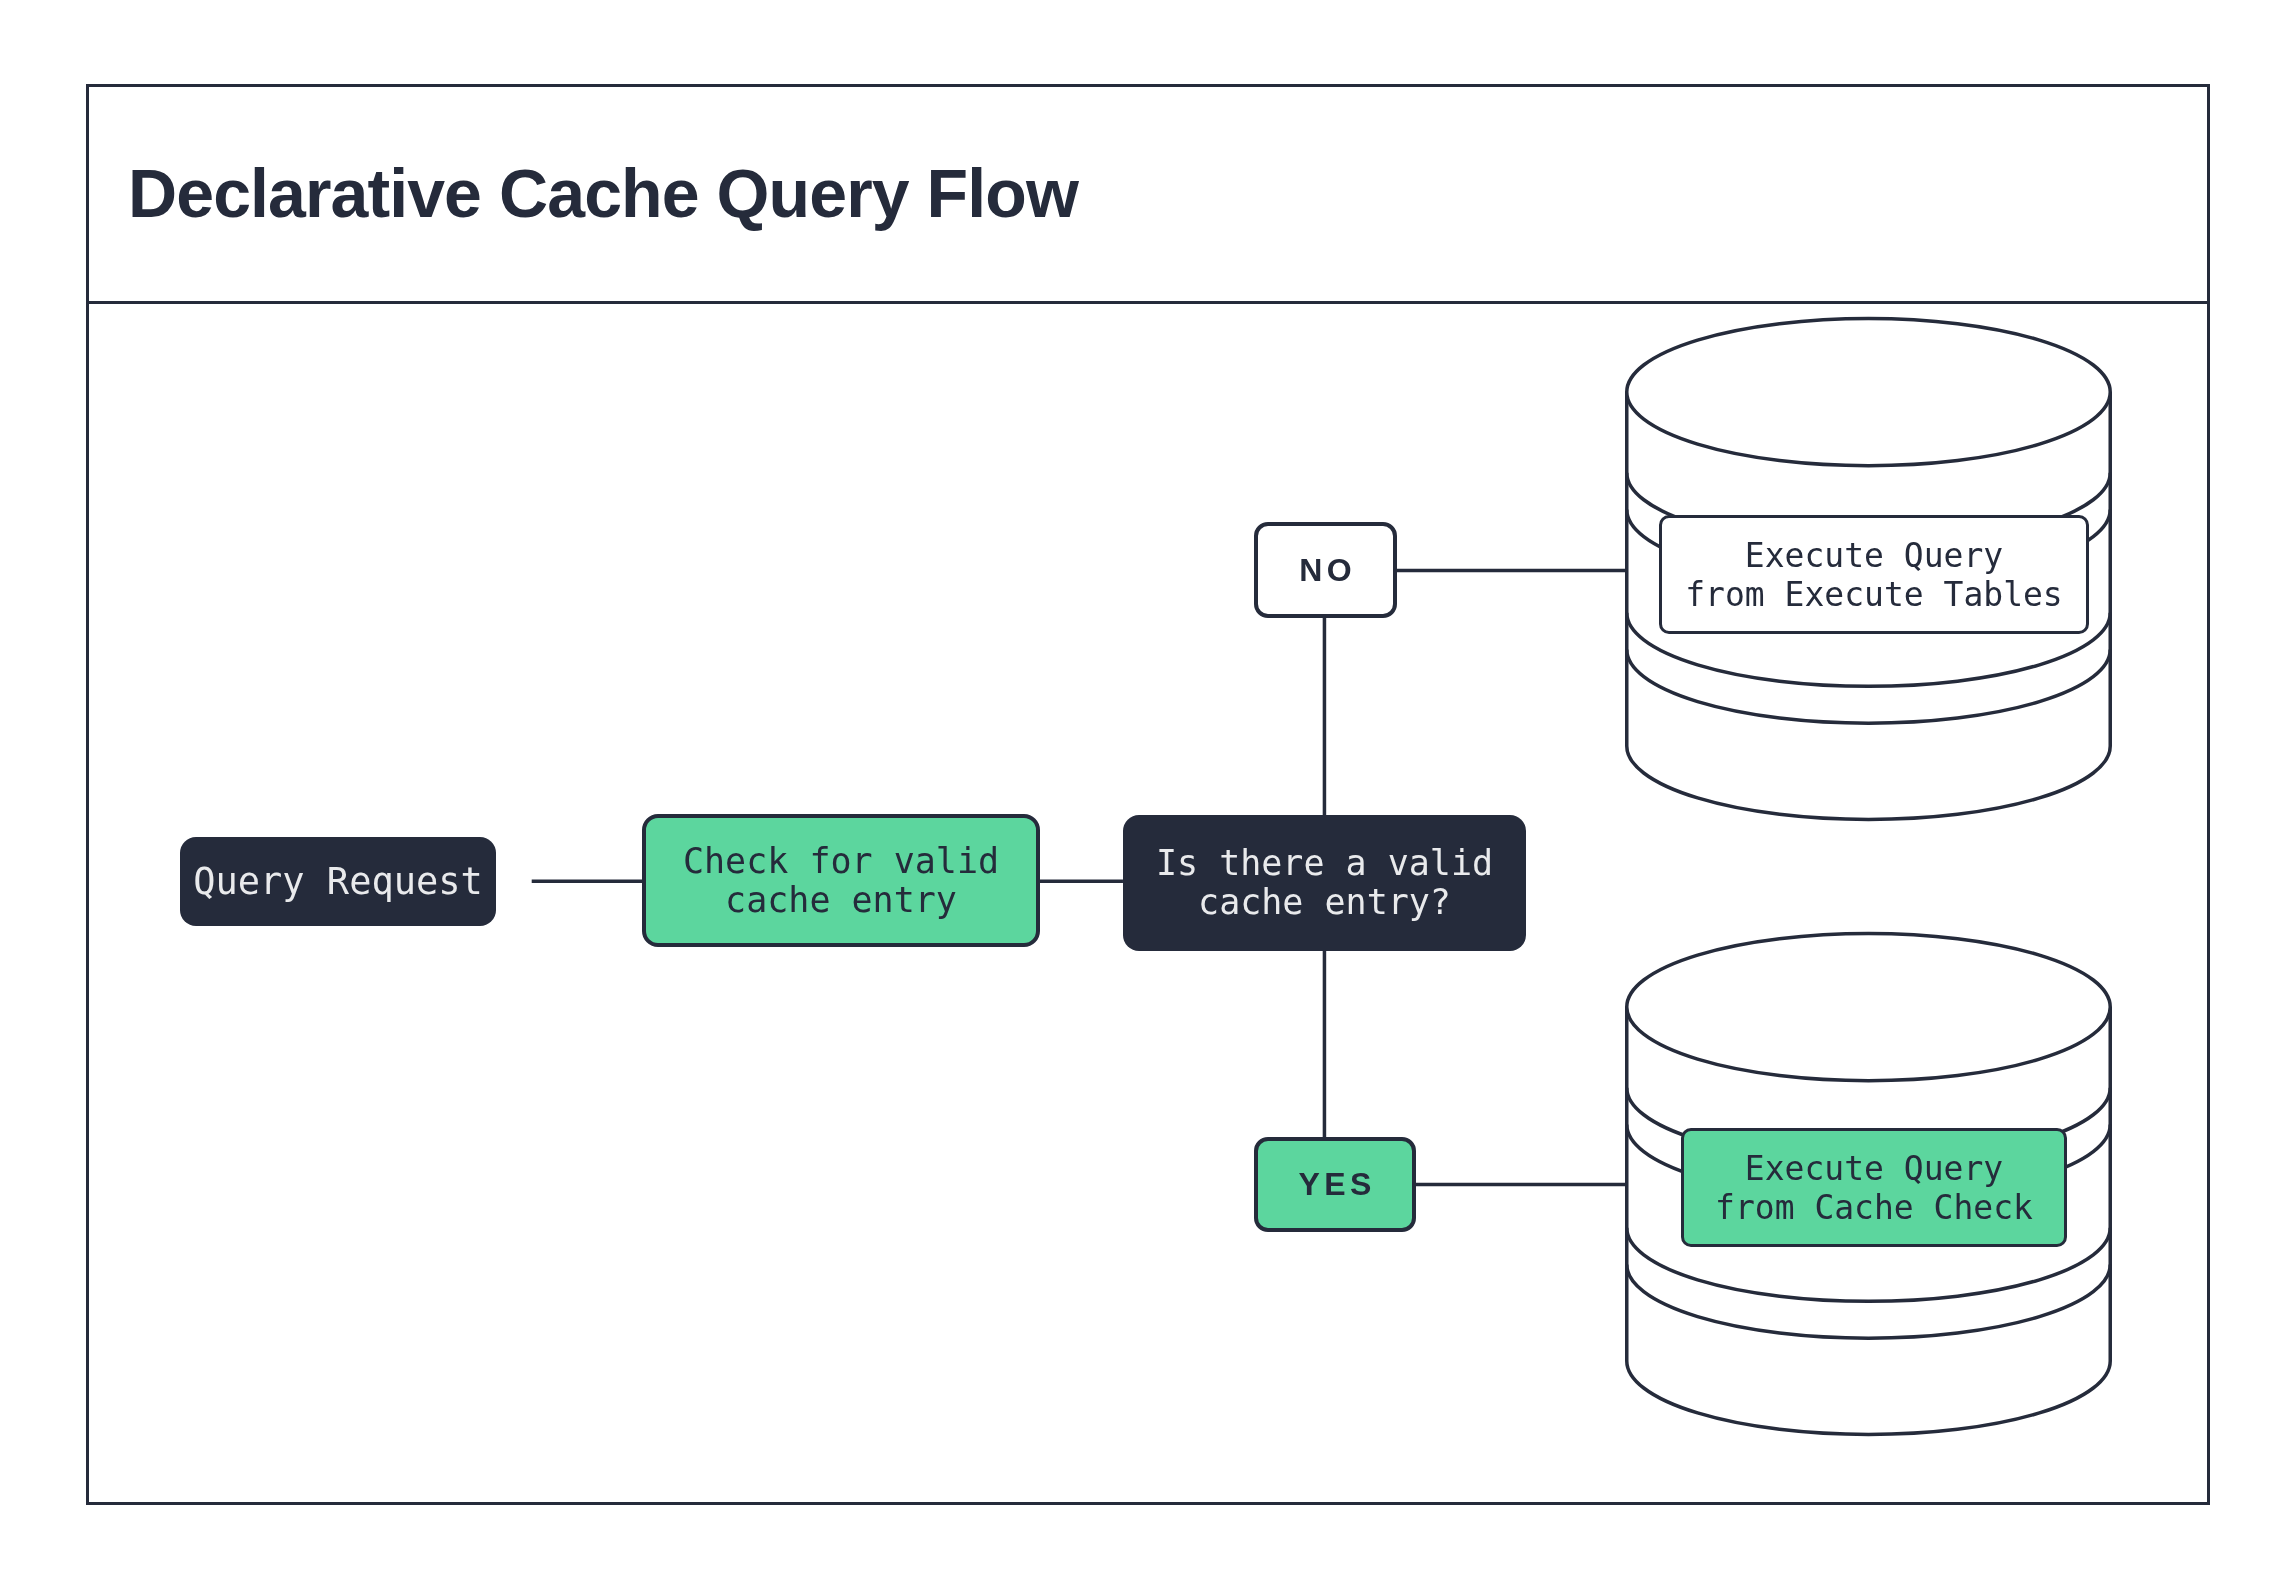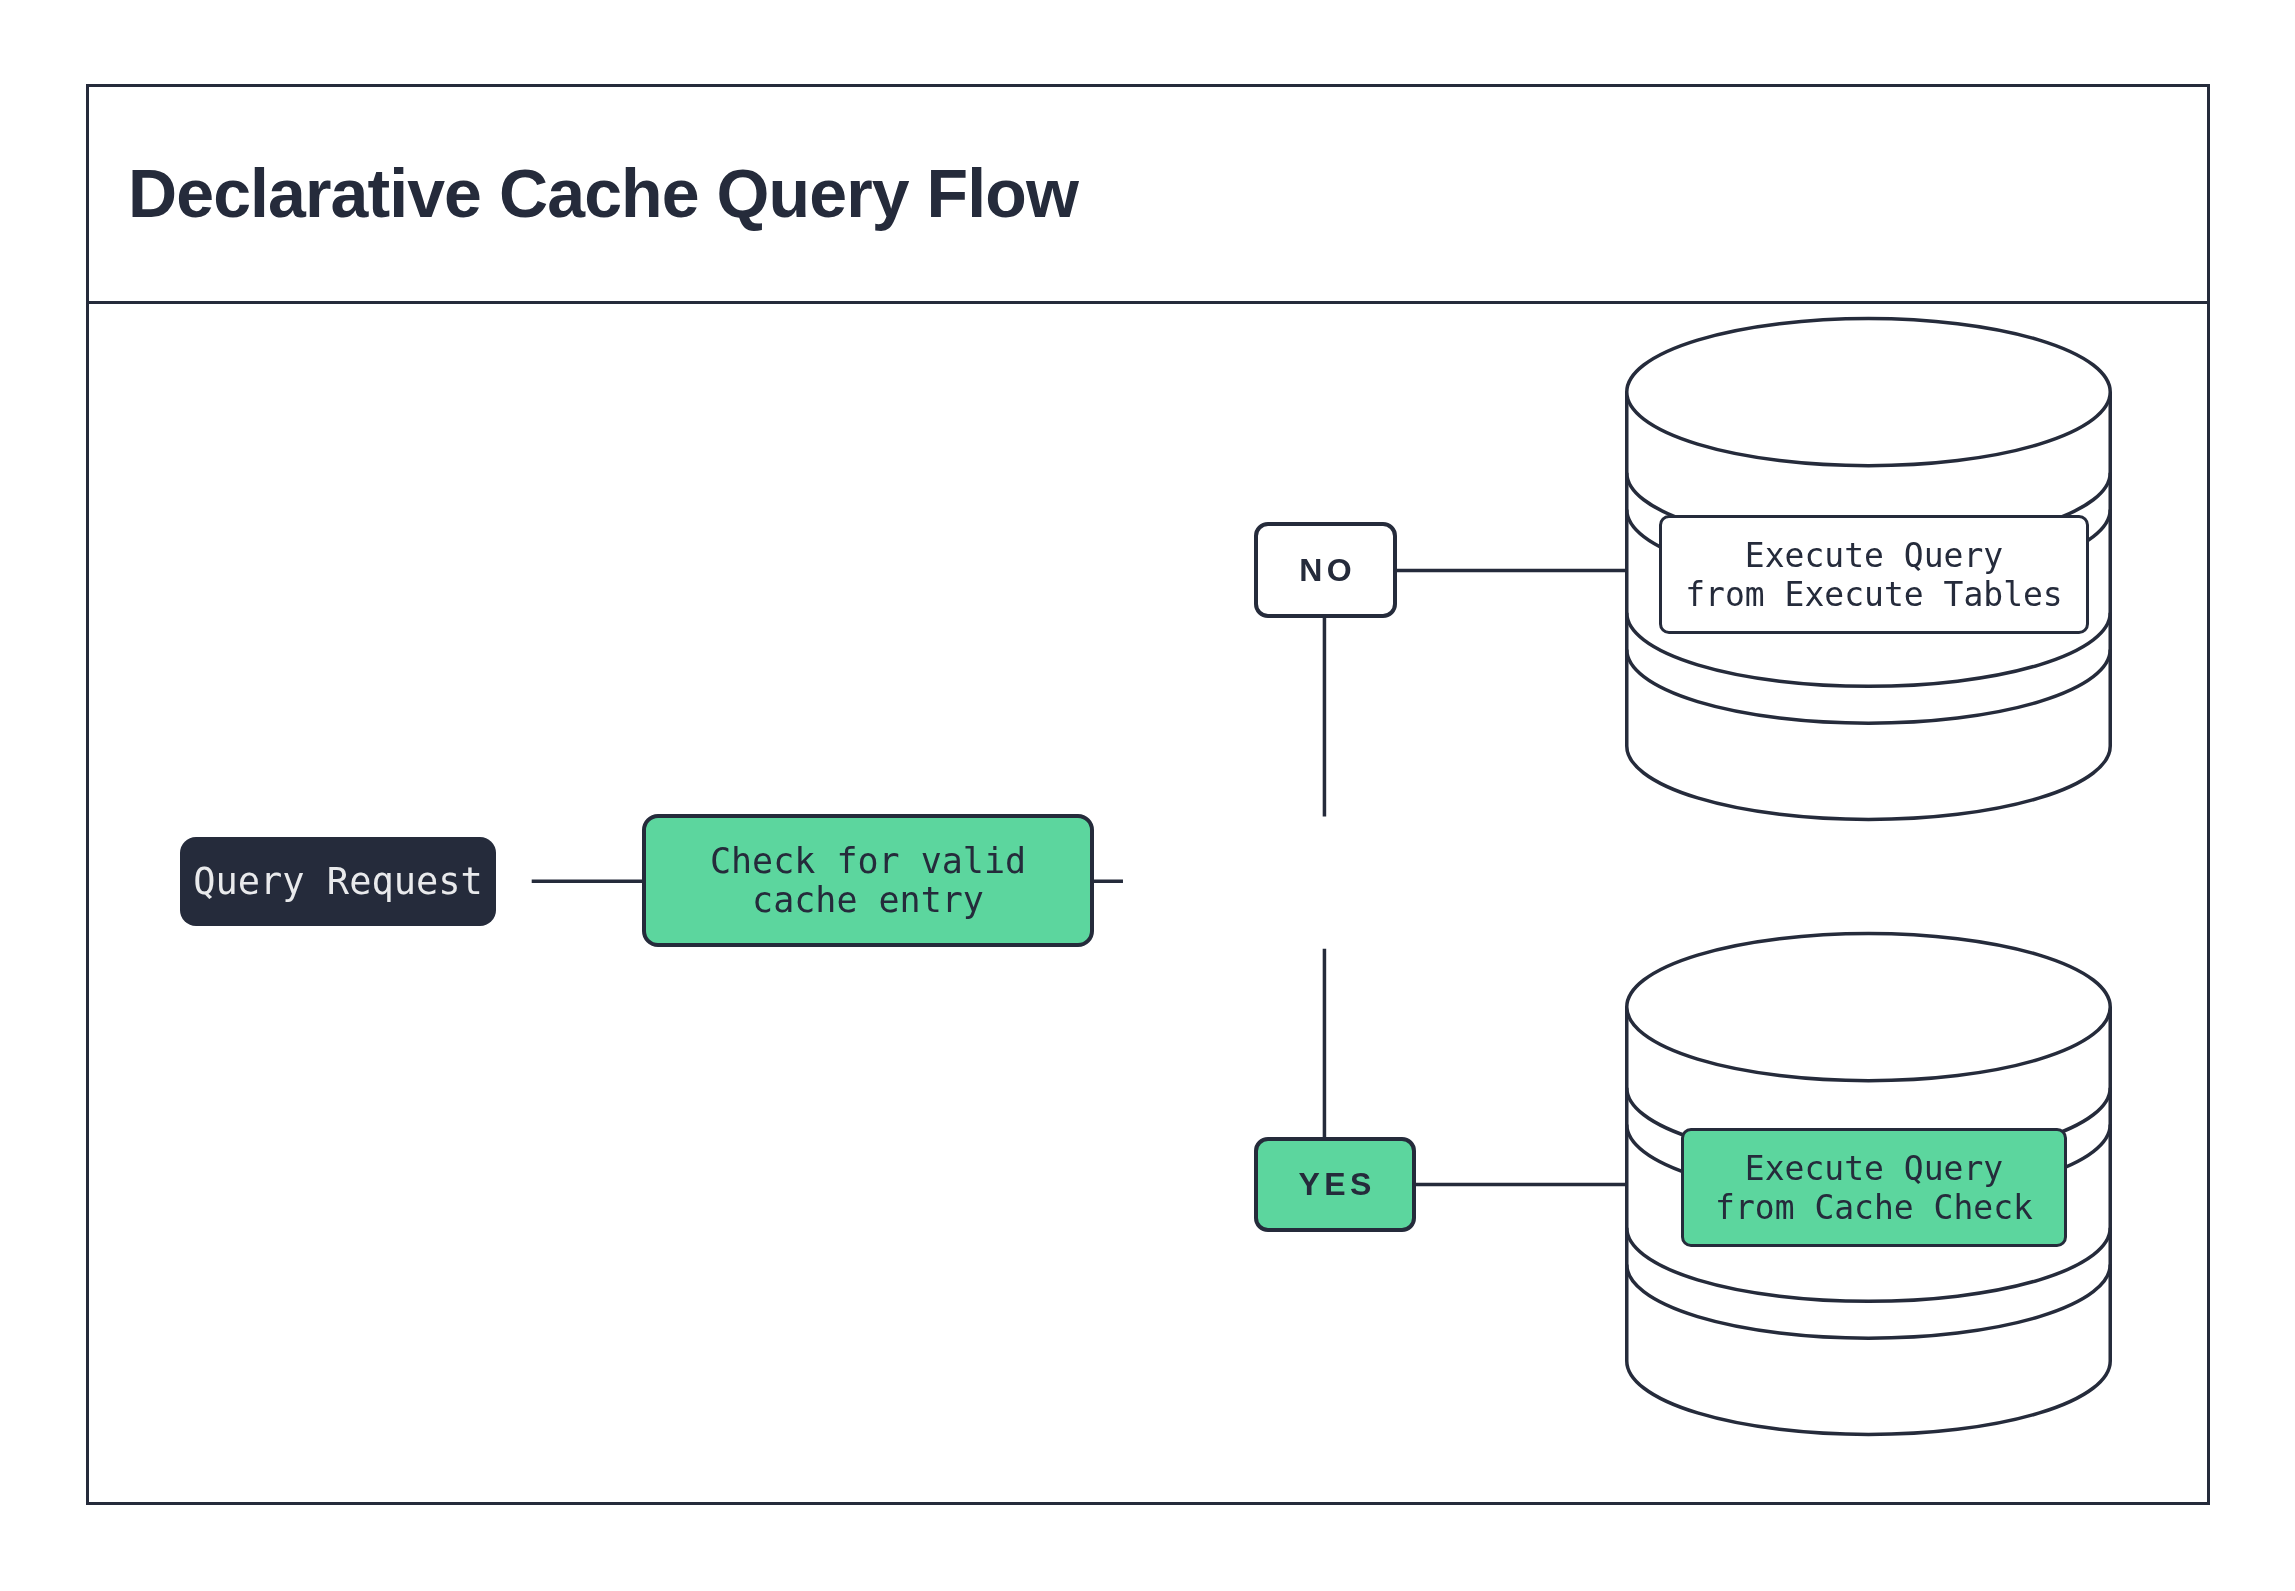--- a/index.html
+++ b/index.html
@@ -60,21 +60,21 @@
     text-align:center;
     font-size:35px;
     line-height:39px;
     color:var(--navy);
   }
   .node .ln{display:block;white-space:nowrap;}
   .dark-node{background:var(--navy);color:var(--light);border-radius:16px;}
   .green-node{background:var(--green);border:4.4px solid var(--navy);border-radius:16px;}
   .white-node{background:var(--bg);border:4.4px solid var(--navy);border-radius:14px;}
   #query-node{left:180px;top:837px;width:316px;height:89px;font-size:37px;}
-  #check-node{left:642px;top:814px;width:452px;height:133px;}
+  #check-node{left:642px;top:814px;width:398px;height:133px;}
   #decision-node{left:1123px;top:815px;width:403px;height:136px;}
   .edge-label{
     font-family:"Liberation Sans","DejaVu Sans",sans-serif;
     font-weight:bold;
     font-size:32px;
     letter-spacing:4.4px;
     text-indent:4.4px;
   }
   #no-node{left:1254px;top:522px;width:143px;height:96px;border-radius:14px;}
   #yes-node{left:1254px;top:1137px;width:162px;height:95px;border-radius:14px;}
@@ -127,20 +127,24 @@
 
   <div id="query-node" class="node dark-node">
     <span class="ln">Query Request</span>
   </div>
 
   <div id="check-node" class="node green-node">
     <span class="ln">Check for valid</span>
     <span class="ln">cache entry</span>
   </div>
 
+  <div id="decision-node" class="node dark-node">
+    <span class="ln">Is there a valid</span>
+    <span class="ln">cache entry?</span>
+  </div>
 
   <div id="no-node" class="node white-node edge-label">
     <span class="ln">NO</span>
   </div>
 
   <div id="yes-node" class="node green-node edge-label">
     <span class="ln">YES</span>
   </div>
 
   <div id="source-label" class="node white-node db-label">

